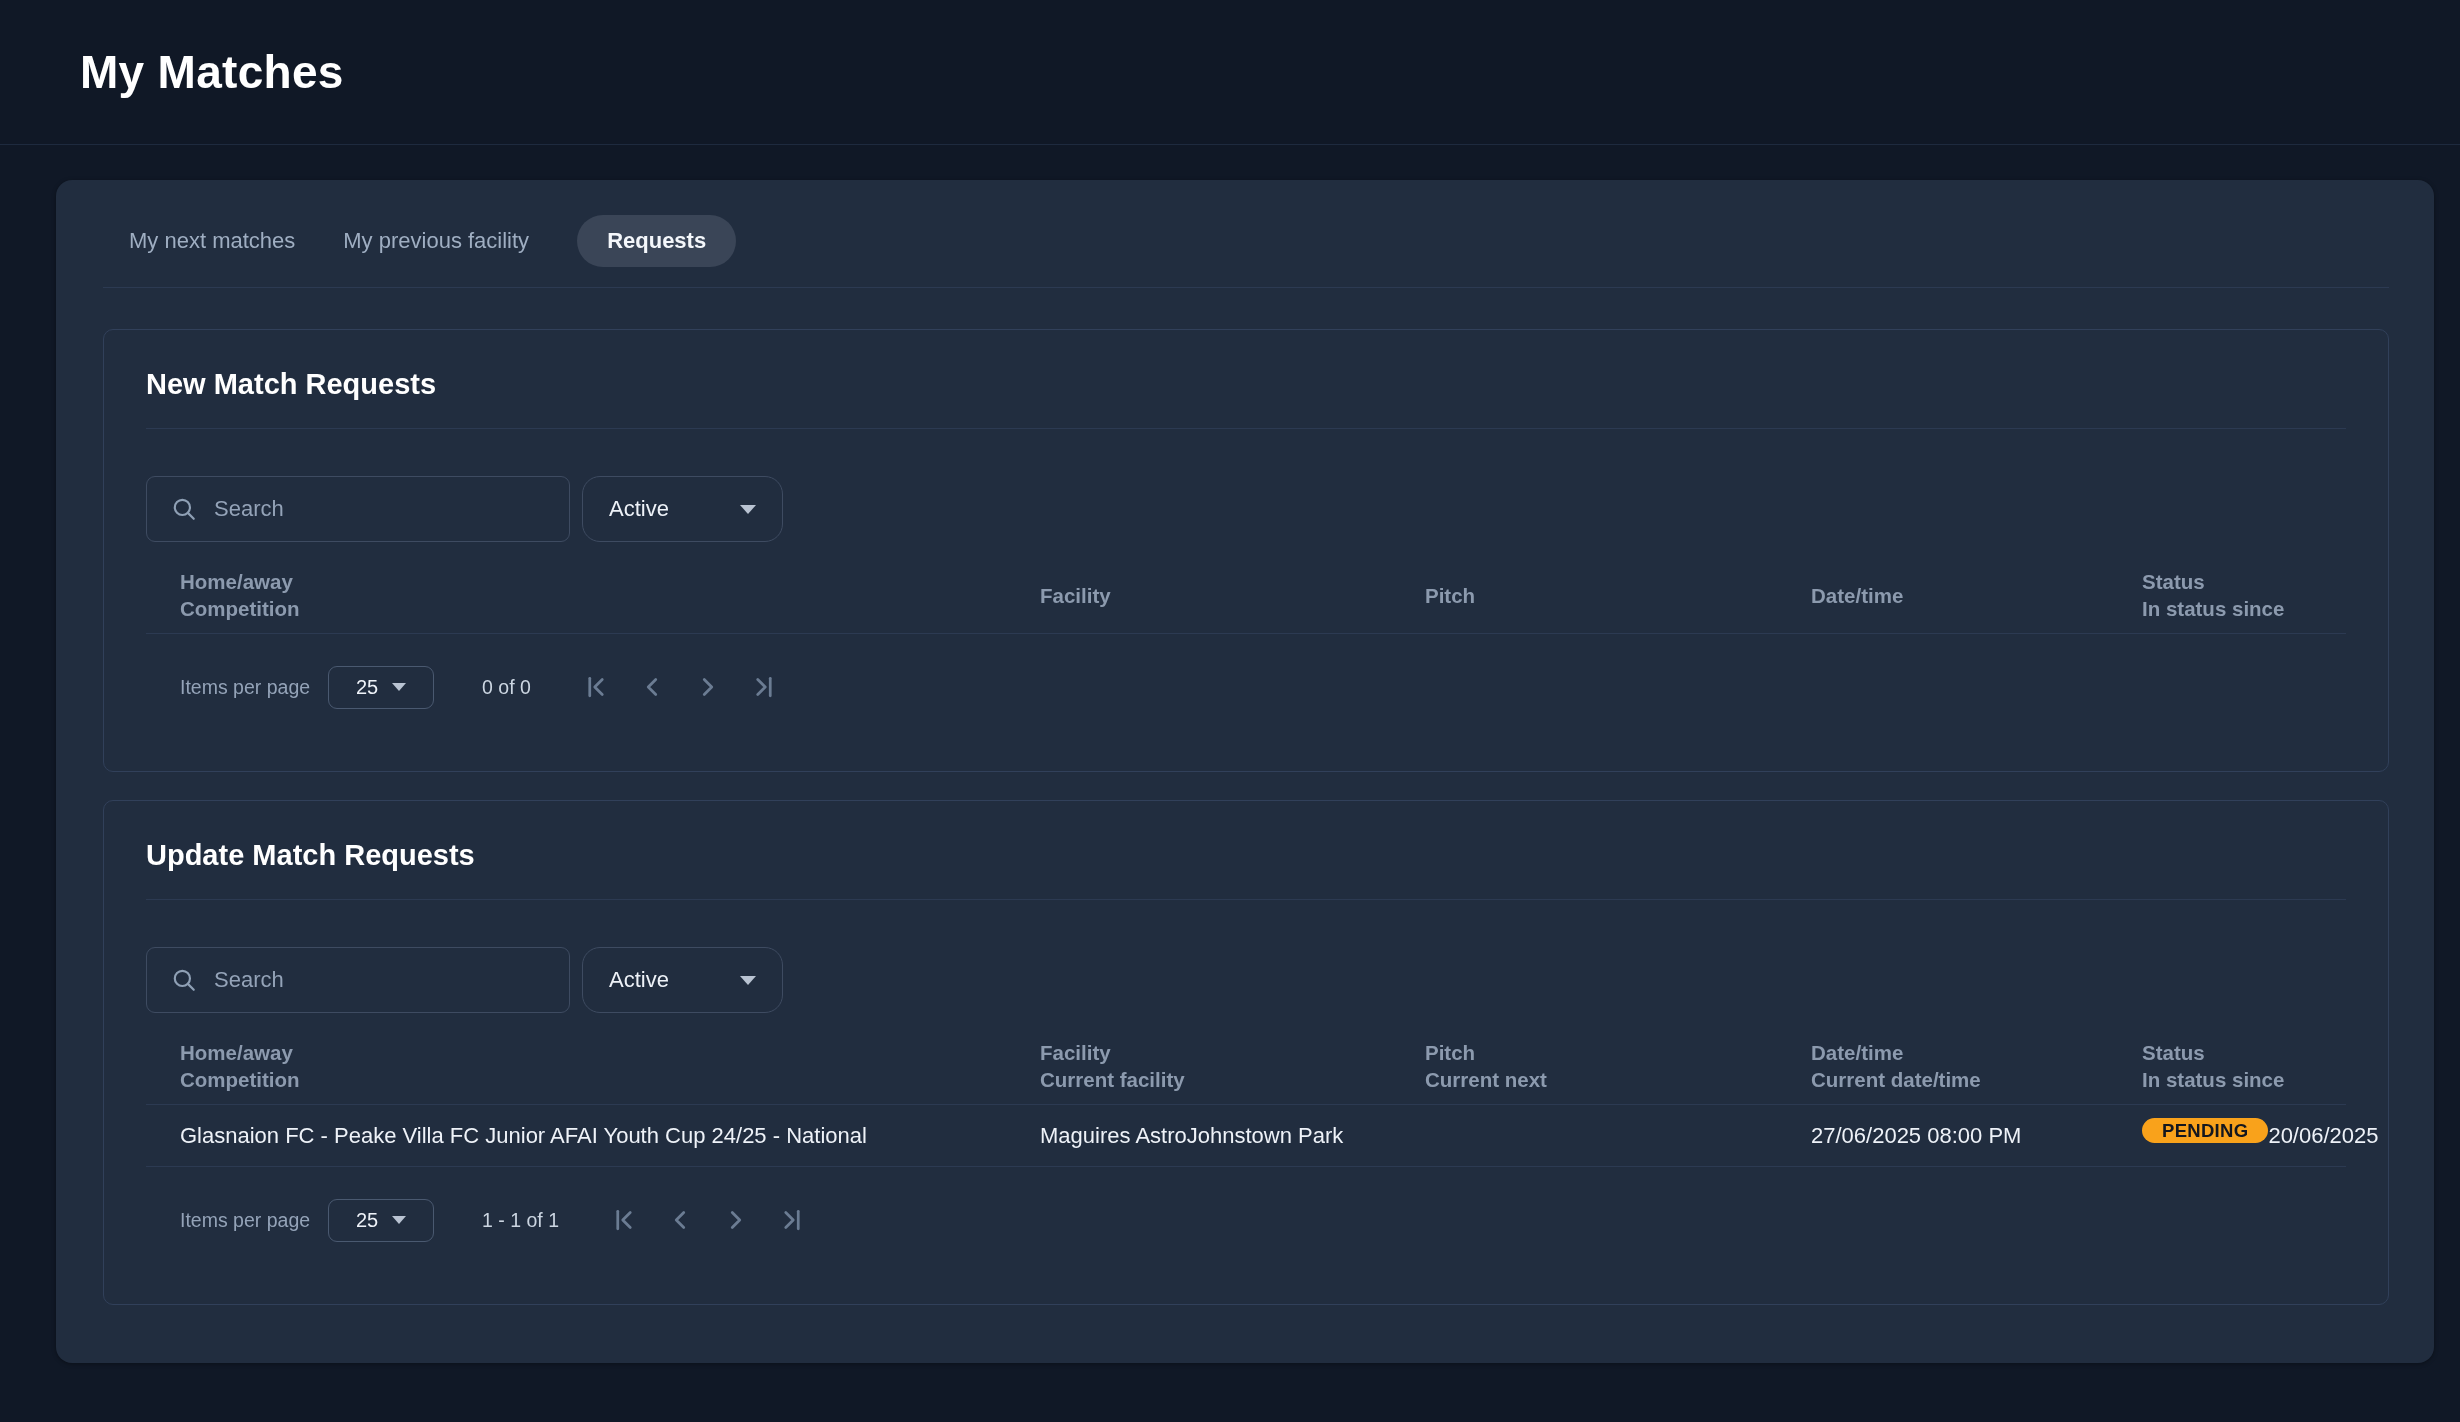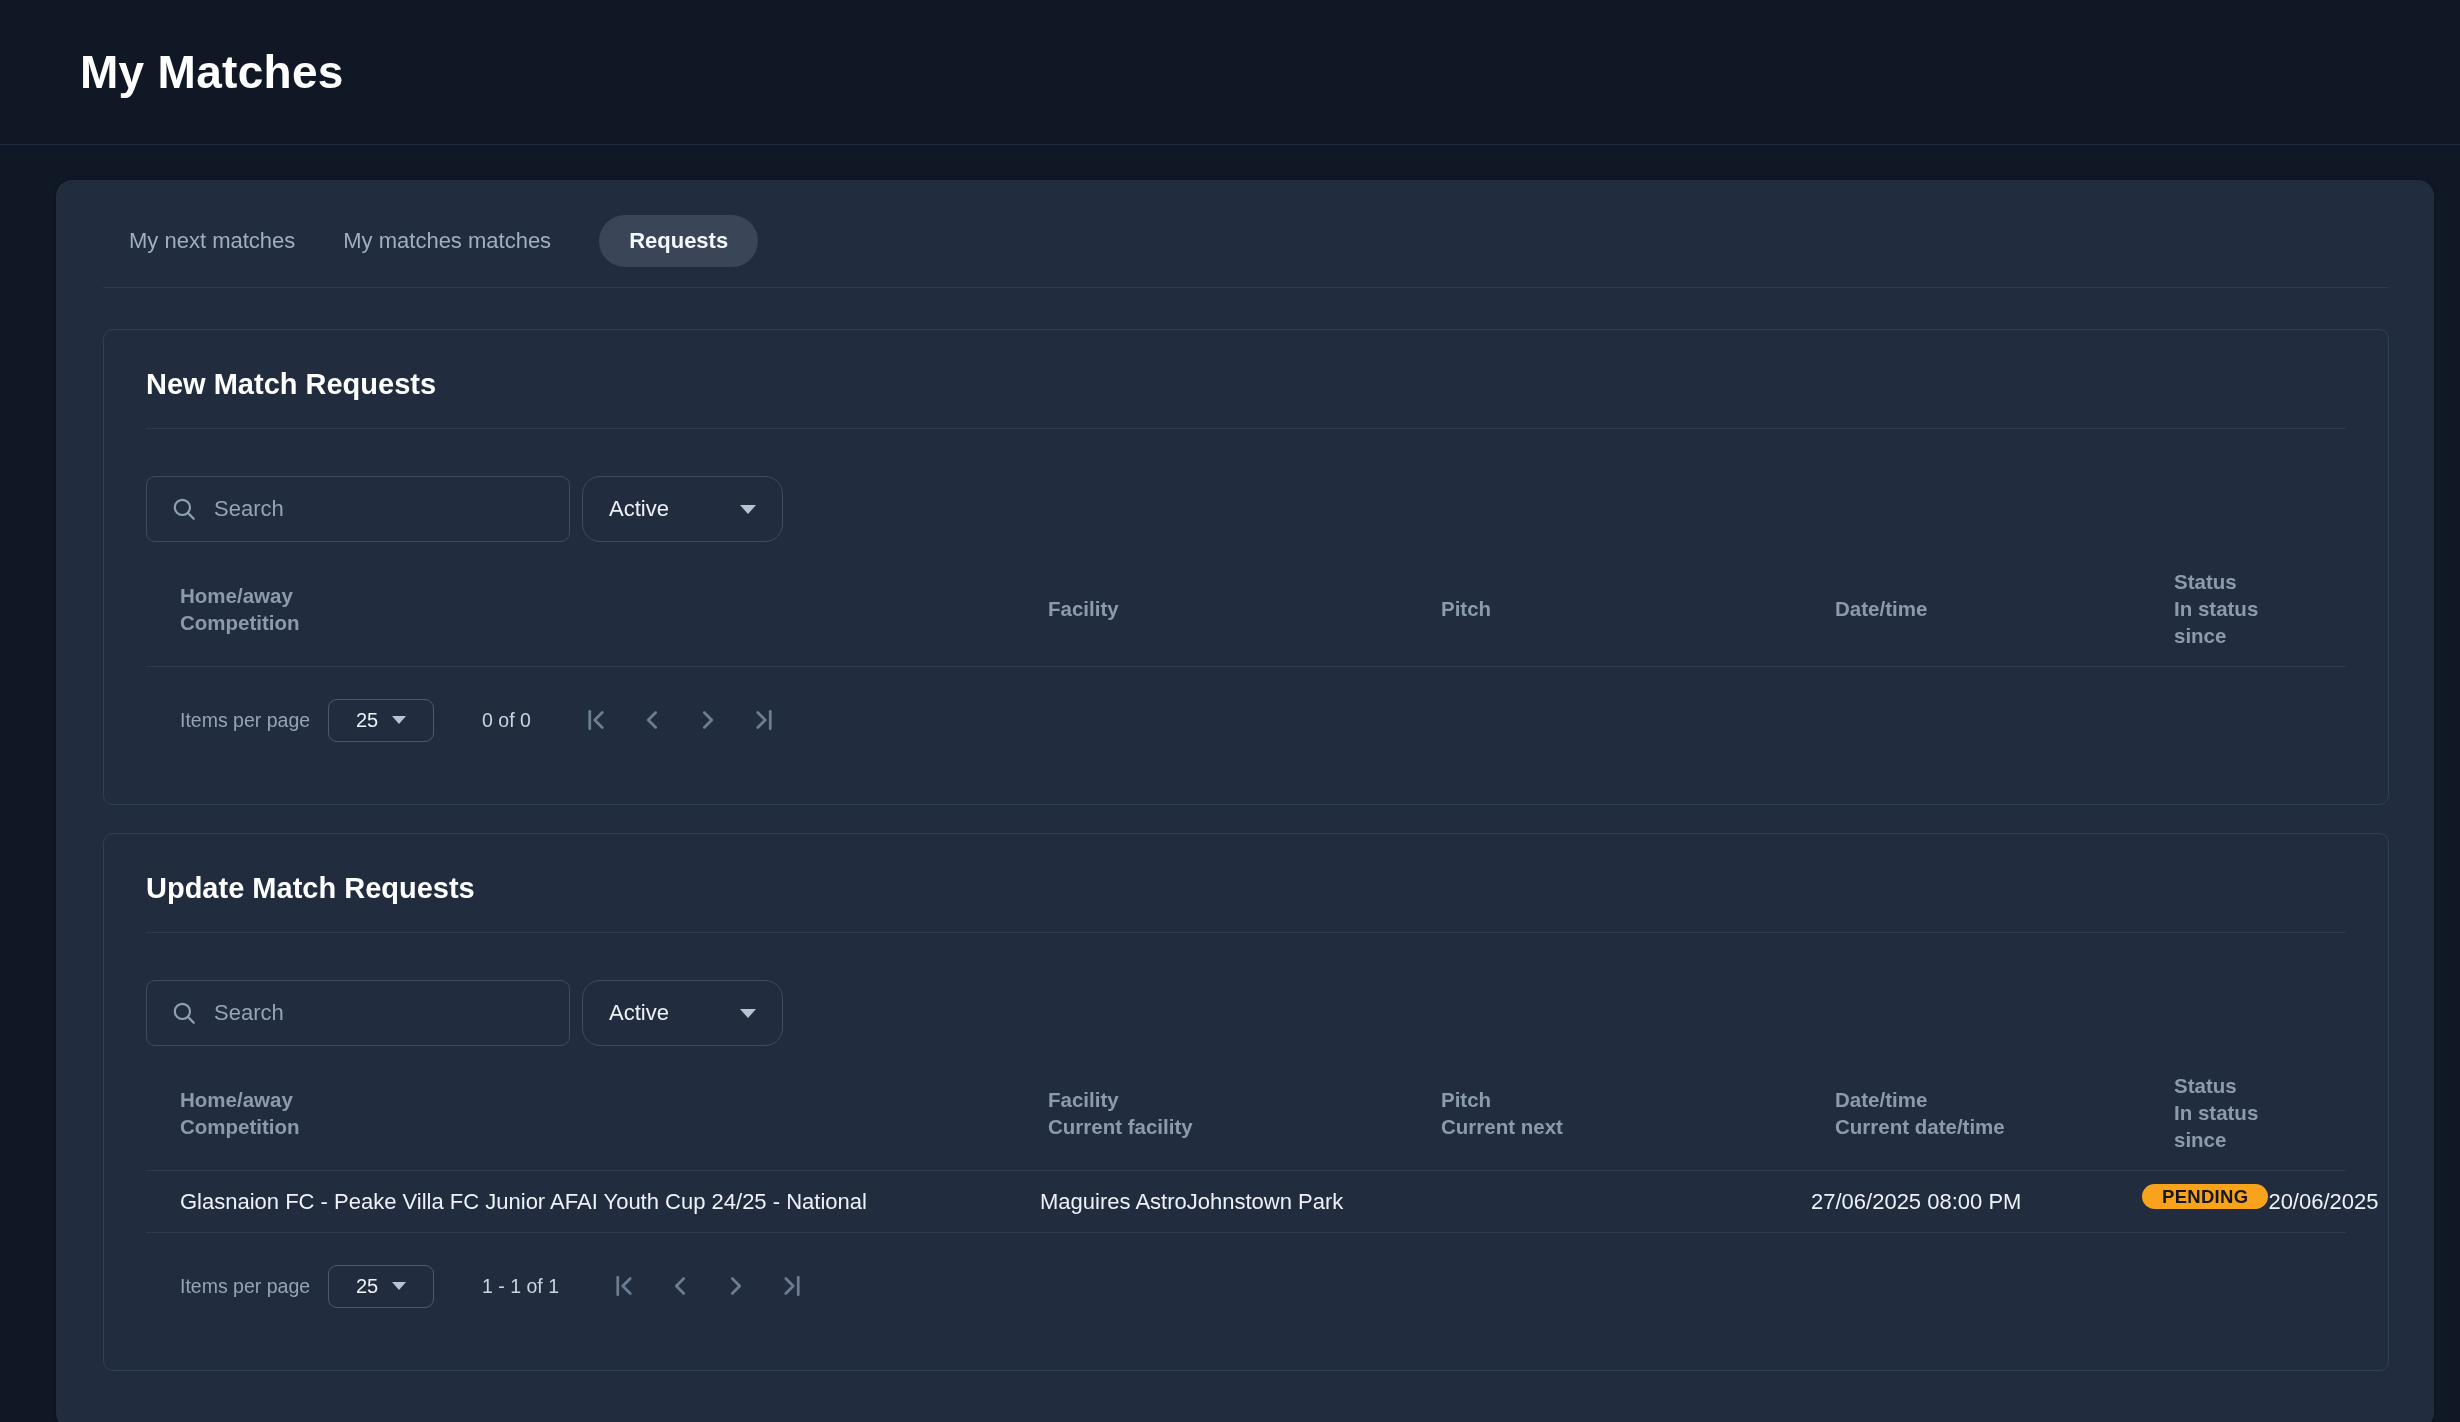--- a/index.html
+++ b/index.html
@@ -98,21 +98,21 @@
     border-right:8px solid transparent;
     border-top:9px solid #B9C3D2;
   }
   
   .table{margin-top:0;}
   .t-row{
     display:grid;
     grid-template-columns:860px 385px 386px 331px 1fr;
     padding:0 34px;
   }
-  .t-head{padding-top:26px;padding-bottom:17px;border-bottom:1px solid var(--divider);gap:8px;}
+  .t-head{padding-top:26px;padding-bottom:11px;border-bottom:1px solid var(--divider);}
   .h-cell{display:flex;flex-direction:column;justify-content:center;}
   .h-line{font-size:20.5px;line-height:27px;font-weight:700;color:var(--col-header);}
   .t-body-row{border-bottom:1px solid var(--divider);padding-top:17px;padding-bottom:17px;}
   .cell{display:flex;flex-direction:row;justify-content:flex-start;}
   .cell-line{font-size:22px;line-height:27px;color:var(--text);min-height:27px;}
   .status-badge{
     display:inline-flex;align-items:center;justify-content:center;
     height:25px;padding:0 20px;margin:-4px 0 1px 0;
     align-self:flex-start;
     background:var(--badge);color:#13171F;
@@ -147,21 +147,21 @@
 <body>
 
 <header class="topbar">
   <h1 class="page-title">My Matches</h1>
 </header>
 
 <div class="main-card">
 
   <div class="tabs-row">
     <button class="tab">My next matches</button>
-    <button class="tab">My matches matches</button>
+    <button class="tab">My previous facility</button>
     <button class="tab active">Requests</button>
   </div>
   <div class="tabs-divider"></div>
 
   <section class="section-card">
     <h2 class="section-title">New Match Requests</h2>
     <div class="section-divider"></div>
 
     <div class="filter-row">
       <div class="search-box">

